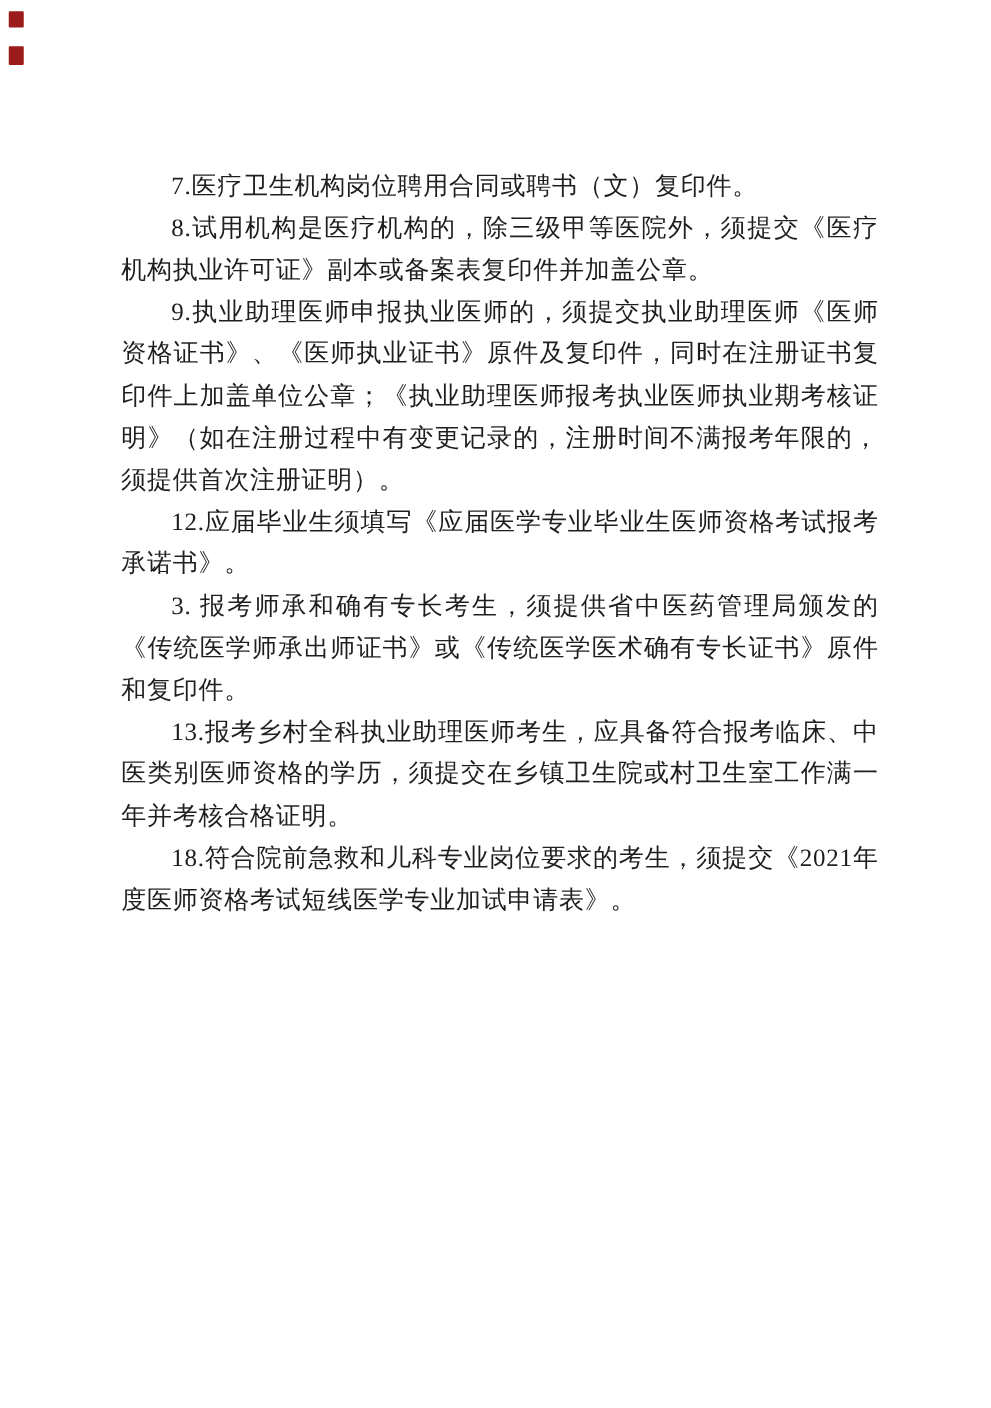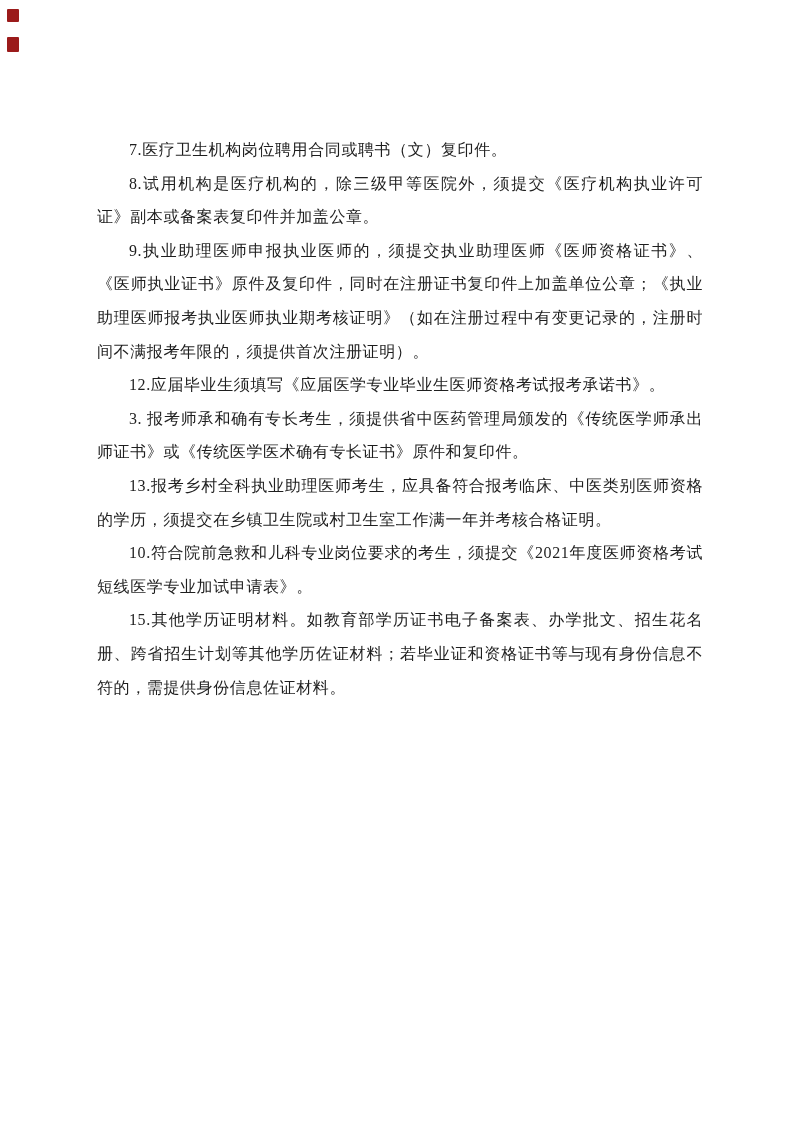--- a/index.html
+++ b/index.html
@@ -21,21 +21,21 @@
     width: 793px;
     height: 1126px;
     background: #ffffff;
   }
   .content {
     position: absolute;
     left: 97px;
     top: 133px;
     width: 606px;
     color: #1e1e1e;
-    font-size: 16px;
+    font-size: 20px;
     line-height: 33.6px;
     letter-spacing: 0.6px;
     text-align: justify;
   }
   .para {
     margin: 0;
     padding: 0;
     text-indent: 2em;
   }
   .scan-mark {
@@ -55,17 +55,16 @@
   <span class="scan-mark m1" style="background: rgb(155, 27, 27);"></span>
   <span class="scan-mark m2" style="background: rgb(155, 27, 27);"></span>
 
   <div class="content" style="color: rgb(30, 30, 30);">
     <p class="para">7.医疗卫生机构岗位聘用合同或聘书（文）复印件。</p>
     <p class="para">8.试用机构是医疗机构的，除三级甲等医院外，须提交《医疗机构执业许可证》副本或备案表复印件并加盖公章。</p>
     <p class="para">9.执业助理医师申报执业医师的，须提交执业助理医师《医师资格证书》、《医师执业证书》原件及复印件，同时在注册证书复印件上加盖单位公章；《执业助理医师报考执业医师执业期考核证明》（如在注册过程中有变更记录的，注册时间不满报考年限的，须提供首次注册证明）。</p>
     <p class="para">12.应届毕业生须填写《应届医学专业毕业生医师资格考试报考承诺书》。</p>
     <p class="para">3. 报考师承和确有专长考生，须提供省中医药管理局颁发的《传统医学师承出师证书》或《传统医学医术确有专长证书》原件和复印件。</p>
     <p class="para">13.报考乡村全科执业助理医师考生，应具备符合报考临床、中医类别医师资格的学历，须提交在乡镇卫生院或村卫生室工作满一年并考核合格证明。</p>
-    <p class="para">10.符合院前急救和儿科专业岗位要求的考生，须提交《2021年度医师资格考试短线医学专业加试申请表》。</p>
-    <p class="para">15.其他学历证明材料。如教育部学历证书电子备案表、办学批文、招生花名册、跨省招生计划等其他学历佐证材料；若毕业证和资格证书等与现有身份信息不符的，需提供身份信息佐证材料。</p>
+    <p class="para">18.符合院前急救和儿科专业岗位要求的考生，须提交《2021年度医师资格考试短线医学专业加试申请表》。</p>
   </div>
 
 </div>
 
 </body></html>

